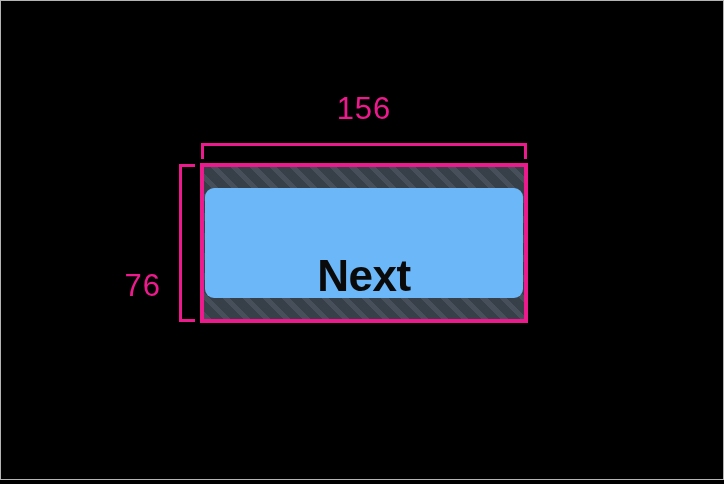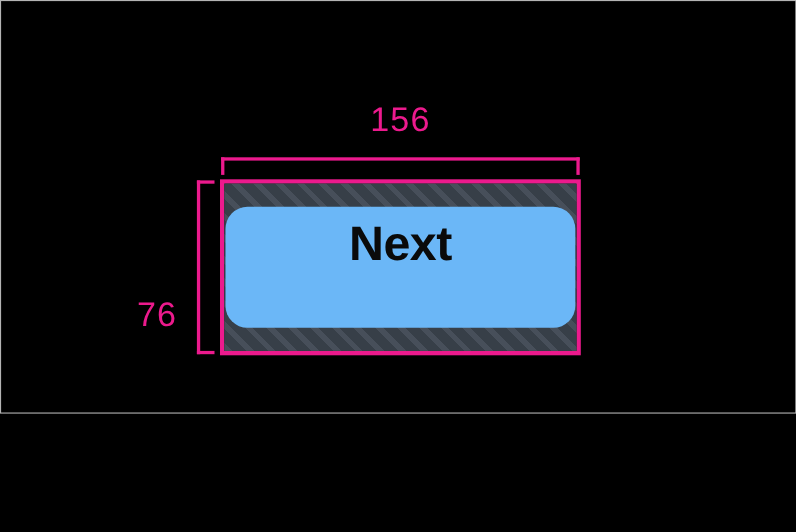--- a/index.html
+++ b/index.html
@@ -11,21 +11,21 @@
     width: 724px;
     height: 484px;
     overflow: hidden;
     font-family: "Liberation Sans", sans-serif;
   }
 
   
   #inspector-canvas {
     position: relative;
     width: 724px;
-    height: 376px;
+    height: 480px;
     background: #000000;
     box-sizing: border-box;
     border: 1px solid #b4b4b4;
   }
 
   
   .dim-label {
     position: absolute;
     color: #ec1a8d;
     font-size: 31px;
@@ -105,26 +105,26 @@
     box-sizing: border-box;
     padding: 21px 1px;
   }
 
   
   #next-button {
     width: 100%;
     height: 100%;
     background: #6bb7f7;
     border: none;
-    border-radius: 20px;
+    border-radius: 9px;
     display: flex;
-    align-items: flex-start;
+    align-items: flex-end;
     justify-content: center;
     box-sizing: border-box;
-    padding: 12px;
+    padding: 0;
     cursor: pointer;
   }
   #next-button-label {
     color: #0a0a0a;
     font-size: 44px;
     font-weight: bold;
     line-height: 1;
     letter-spacing: -0.5px;
     font-family: "Liberation Sans", sans-serif;
   }

